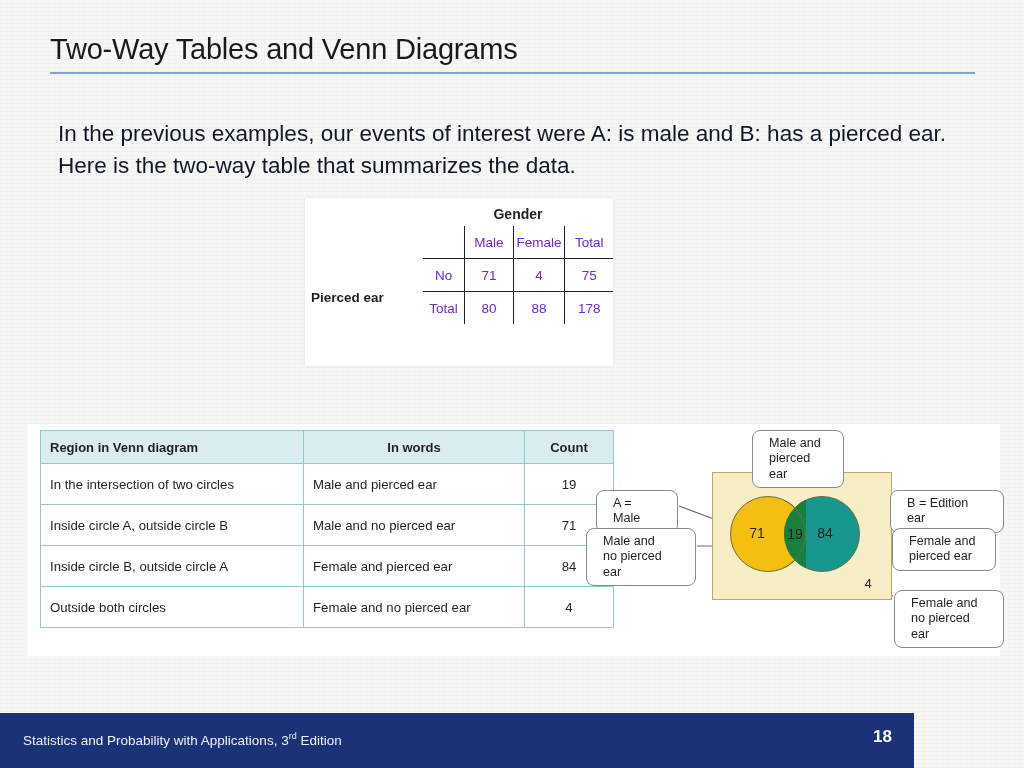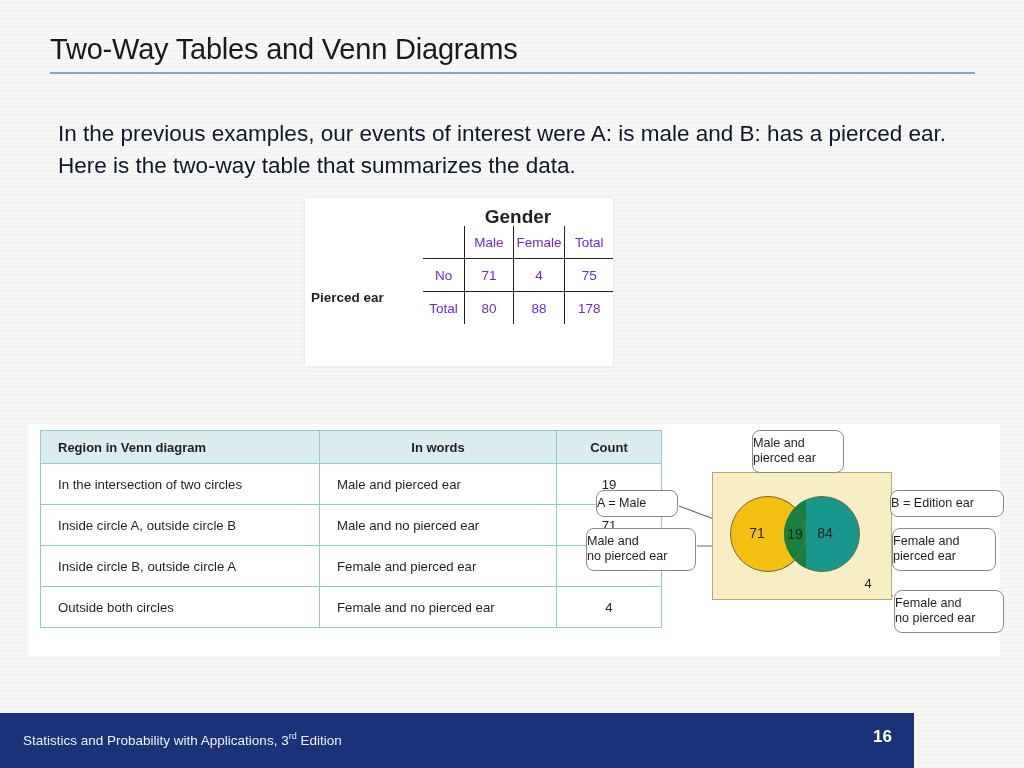--- a/index.html
+++ b/index.html
@@ -57,21 +57,21 @@
   #twoway-panel {
     left: 305px; top: 198px;
     width: 308px; height: 168px;
     background: #ffffff;
     box-shadow: 0 0 3px rgba(0,0,0,0.10);
   }
   #twoway-gender {
     position: absolute;
     left: 128px; top: 8px; width: 170px;
     text-align: center;
-    font-size: 19px;
+    font-size: 14px;
     font-weight: bold;
     color: #231f20;
   }
   #twoway-rowlabel {
     position: absolute;
     left: 6px; top: 92px; width: 112px;
     text-align: left;
     font-size: 13.5px;
     font-weight: bold;
     color: #231f20;
@@ -110,21 +110,21 @@
     position: absolute;
     left: 12px; top: 6px;
     width: 516px;
     border-collapse: collapse;
     font-size: 13px;
     color: #231f20;
     table-layout: fixed;
   }
   #region-table th, #region-table td {
     border: 1.3px solid #8fc9cd;
-    padding: 0 17px;
+    padding: 0 9px;
     height: 40px;
     vertical-align: middle;
   }
   #region-table thead th {
     background: #d9edef;
     font-weight: bold;
     font-size: 13px;
     color: #231f20;
     height: 32px;
   }
@@ -199,21 +199,21 @@
 
   
   .callout {
     position: absolute;
     background: #ffffff;
     border: 1.3px solid #8a8a8a;
     border-radius: 8px;
     font-size: 12.6px;
     color: #231f20;
     line-height: 1.22;
-    padding: 5px 0;
+    padding: 5px 16px;
     box-sizing: border-box;
     white-space: pre-line;
   }
   #callout-top     { left: 168px; top: 6px;   width: 92px; text-align: left; }
   #callout-a       { left: 12px;  top: 66px;  width: 82px; text-align: left; }
   #callout-male-no { left: 2px;   top: 104px; width: 110px; text-align: left; }
   #callout-b       { left: 306px; top: 66px;  width: 114px; text-align: left; }
   #callout-fem-yes { left: 308px; top: 104px; width: 104px; text-align: left; }
   #callout-fem-no  { left: 310px; top: 166px; width: 110px; text-align: left; }
 
@@ -360,14 +360,14 @@
     <div class="callout" id="callout-b">B = Edition ear</div>
     <div class="callout" id="callout-fem-yes">Female and
 pierced ear</div>
     <div class="callout" id="callout-fem-no">Female and
 no pierced ear</div>
   </div>
 </div>
 
 <div class="layer" id="footer-bar">
   <div id="footer-text"><span>Statistics and Probability with Applications, 3</span><sup>rd</sup><span> Edition</span></div>
-  <div id="footer-page">16</div>
+  <div id="footer-page">18</div>
 </div>
 
 </body></html>

